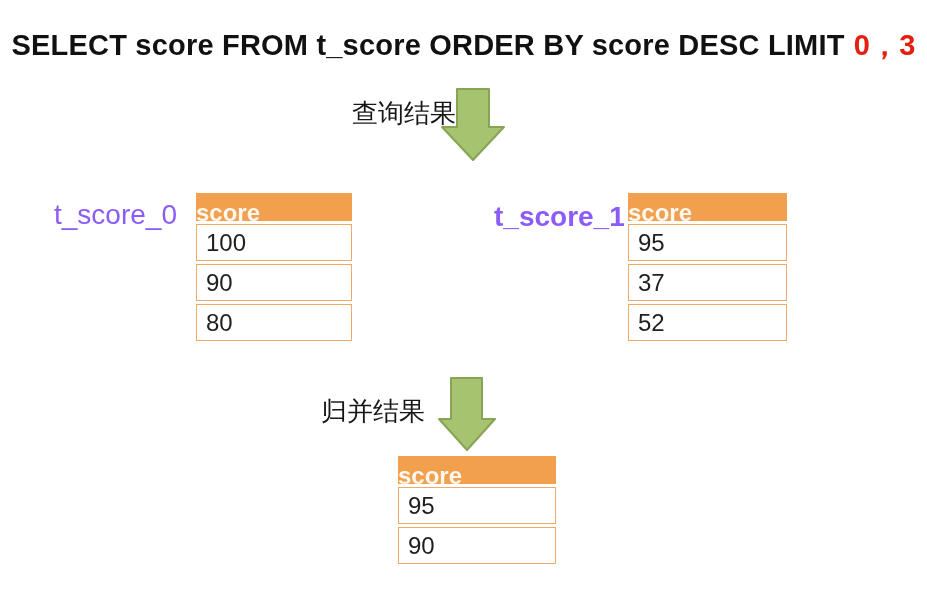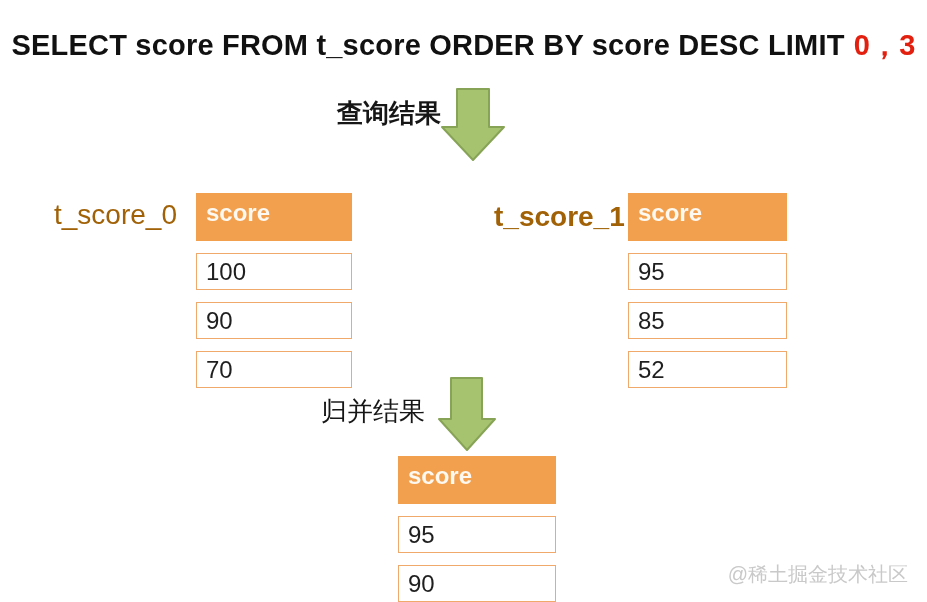--- a/index.html
+++ b/index.html
@@ -24,56 +24,56 @@
     letter-spacing: 0.2px;
     white-space: nowrap;
   }
   .title .red { color: var(--sql-red); margin-left: 9px; margin-top: 20px; }
   .flow-label {
     position: absolute;
     font-size: 26px;
     color: #161616;
     white-space: nowrap;
   }
-  #query-label { left: 337px; top: 96px; font-weight: bold; }
+  #query-label { left: 352px; top: 96px; }
   #merge-label { left: 321px; top: 394px; }
   .arrow { position: absolute; }
   #arrow1 { left: 440px; top: 87px; width: 66px; height: 75px; }
   #arrow2 { left: 437px; top: 376px; width: 60px; height: 76px; }
   .tbl-label {
     position: absolute;
     font-size: 28px;
-    color: #a16207;
+    color: #8b5cf6;
     white-space: nowrap;
   }
   #label-t0 { left: 54px; top: 199px; }
   #label-t1 { left: 494px; top: 201px; font-weight: bold; }
   .table { position: absolute; }
   #table-t0 { left: 196px; top: 193px; width: 156px; }
   #table-t1 { left: 628px; top: 193px; width: 159px; }
   #table-merged { left: 398px; top: 456px; width: 158px; }
   .thead {
     background: var(--header-orange);
     color: var(--header-text);
     font-weight: 700;
     font-size: 24px;
-    height: 48px;
+    height: 28px;
     line-height: 40px;
-    padding-left: 10px;
+    padding-left: 0;
     margin-bottom: 1px;
   }
   .cell {
     background: #ffffff;
     border: 1px solid var(--table-border);
     color: var(--text-dark);
     font-size: 24px;
     height: 37px;
     line-height: 35px;
     padding-left: 9px;
-    margin-top: 12px;
+    margin-top: 3px;
   }
   .watermark {
     position: absolute;
     right: 19px;
     top: 561px;
     font-size: 20px;
     color: var(--watermark-gray);
     white-space: nowrap;
   }
 </style>
@@ -91,43 +91,42 @@
   <svg id="arrow1" class="arrow" viewBox="0 0 66 75">
     <polygon points="17,2 49,2 49,40 64,40 33,73 2,40 17,40" fill="var(--arrow-green)" stroke="var(--arrow-green-border)" stroke-width="2" stroke-linejoin="round"></polygon>
   </svg>
 
   <div class="tbl-label" id="label-t0">t_score_0</div>
   <div class="table" id="table-t0">
     <div class="thead">score</div>
     <div class="tbody">
         <div class="cell">100</div>
         <div class="cell">90</div>
-        <div class="cell">70</div>
+        <div class="cell">80</div>
       </div>
   </div>
 
   <div class="tbl-label" id="label-t1">t_score_1</div>
   <div class="table" id="table-t1">
     <div class="thead">score</div>
     <div class="tbody">
         <div class="cell">95</div>
-        <div class="cell">85</div>
+        <div class="cell">37</div>
         <div class="cell">52</div>
       </div>
   </div>
 
   <div class="flow-label" id="merge-label">归并结果</div>
 
   <svg id="arrow2" class="arrow" viewBox="0 0 60 76">
     <polygon points="14,2 45,2 45,43 58,43 30,74 2,43 14,43" fill="var(--arrow-green)" stroke="var(--arrow-green-border)" stroke-width="2" stroke-linejoin="round"></polygon>
   </svg>
 
   <div class="table" id="table-merged">
     <div class="thead">score</div>
     <div class="tbody">
         <div class="cell">95</div>
         <div class="cell">90</div>
       </div>
   </div>
 
-  <div class="watermark">@稀土掘金技术社区</div>
 
 </div>
 
 </body></html>

